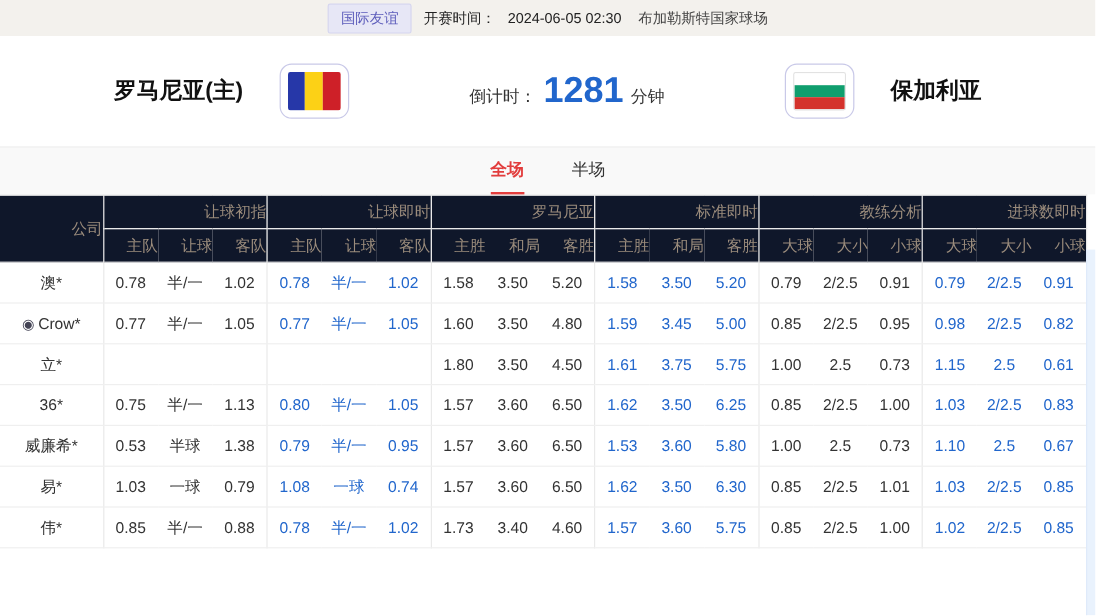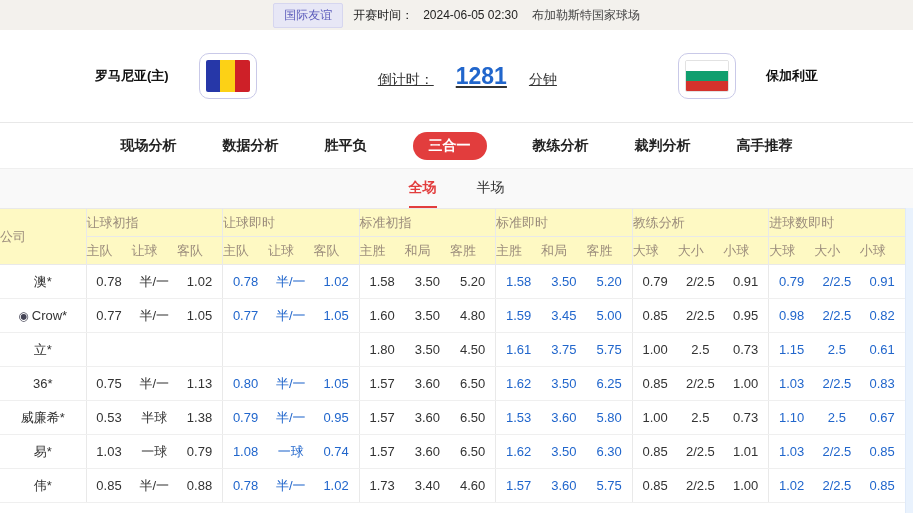--- a/index.html
+++ b/index.html
@@ -12,47 +12,47 @@
 
   
   .top-bar { height:30px; background:#f3f1ed; display:flex; align-items:center; justify-content:center; gap:10px; font-size:12px; }
   .badge { background:var(--badge-bg,#e7e7f6); color:var(--badge-text,#5d5dbb); padding:3px 10px; border-radius:2px; border:1px solid #d6d6ef; }
   .kickoff-label,.kickoff-time { font-weight:normal; color:#222; }
   .venue { color:#444; margin-left:4px; }
 
   
   .match-header { height:92px; display:flex; align-items:center; justify-content:space-between; padding:0 95px; background:#fff; }
   .team-side { display:flex; align-items:center; gap:30px; }
-  .team-name { font-size:13px; font-weight:bold; color:#111; }
+  .team-name { font-size:19px; font-weight:bold; color:#111; }
   .flag-box { width:58px; height:46px; border:1px solid #c9c9e8; border-radius:10px; background:#fff; display:flex; align-items:center; justify-content:center; }
   .flag { width:44px; height:32px; display:flex; overflow:hidden; border-radius:2px; }
   .flag-ro { flex-direction:row; }
   .flag-ro .s1 { flex:1; background:#2637a8; }
   .flag-ro .s2 { flex:1; background:#fcd116; }
   .flag-ro .s3 { flex:1; background:#ce2028; }
   .flag-bg { flex-direction:column; border:1px solid #e2e2e2; }
   .flag-bg .s1 { flex:1; background:#ffffff; }
   .flag-bg .s2 { flex:1; background:#109e6e; }
   .flag-bg .s3 { flex:1; background:#d4322c; }
-  .countdown { font-size:14px; color:#333; display:flex; align-items:baseline; gap:22px;text-decoration:underline; }
-  .cd-num { color:var(--odds-blue,#2166cc); font-size:23px; font-weight:bold; }
+  .countdown { font-size:14px; color:#333; display:flex; align-items:baseline; gap:6px; }
+  .cd-num { color:var(--odds-blue,#2166cc); font-size:30px; font-weight:bold; }
 
   
   .nav { height:46px; border-top:1px solid #e8e8e8; display:flex; align-items:center; justify-content:center; gap:46px; background:#fff; }
   .nav-item { font-size:14px; font-weight:bold; color:#222; cursor:pointer; white-space:nowrap; }
   .nav-item.active { background:var(--accent-red,#e23d3d); color:#fff; padding:5px 16px; border-radius:15px; }
 
   
   .sub-tabs { height:40px; background:#f9f9f9; border-top:1px solid #efefef; display:flex; align-items:stretch; justify-content:center; gap:40px; }
   .sub-tab { font-size:14px; color:#333; display:flex; align-items:center; cursor:pointer; border-bottom:2px solid transparent; }
   .sub-tab.active { color:var(--accent-red,#e23d3d); font-weight:bold; border-bottom-color:var(--accent-red,#e23d3d); }
 
   
   table { border-collapse:collapse; table-layout:fixed; width:905px; font-size:13px; }
-  th { font-weight:normal; color:var(--header-text,#9b8c7c); background:#fef9c3; height:28px; text-align:left; border-bottom:1px solid #e9e9e9; }
+  th { font-weight:normal; color:var(--header-text,#9b8c7c); background:#0f172a; height:28px; text-align:right; border-bottom:1px solid #e9e9e9; }
   thead tr:first-child th { border-top:1px solid #e9e9e9; }
   td { height:34px; text-align:center; color:#333; border-bottom:1px solid #efefef; background:#fff; }
   .grp-end { border-right:1px solid #e9e9e9; }
   td.live { color:var(--odds-blue,#2166cc); }
   td.company { color:#333; }
   .cicon { display:inline-block; margin-right:3px; color:#445; font-size:12px; }
 
   
   .right-strip { position:absolute; top:208px; right:0; width:8px; height:305px; background:#e9f2fd; border-left:1px solid #dfeafa; }
 </style>
@@ -89,29 +89,20 @@
         <span class="flag flag-bg">
             <i class="s1"></i>
             <i class="s2"></i>
             <i class="s3"></i>
           </span>
       </span>
       <span class="team-name">保加利亚</span>
     </div>
   </section>
 
-  <nav class="nav" id="nav-tabs">
-      <span class="nav-item">现场分析</span>
-      <span class="nav-item">数据分析</span>
-      <span class="nav-item">胜平负</span>
-      <span class="nav-item active">三合一</span>
-      <span class="nav-item">教练分析</span>
-      <span class="nav-item">裁判分析</span>
-      <span class="nav-item">高手推荐</span>
-    </nav>
 
   <div class="sub-tabs" id="sub-tabs">
       <span class="sub-tab active">全场</span>
       <span class="sub-tab">半场</span>
     </div>
 
   <table id="odds-table">
       <colgroup>
         <col style="width:86px">
         <col style="width:45.5px">
@@ -131,21 +122,21 @@
         <col style="width:45.5px">
         <col style="width:45.5px">
         <col style="width:45.5px">
         <col style="width:45.5px">
       </colgroup>
       <thead>
         <tr>
           <th rowspan="2" class="grp-end">公司</th>
           <th colspan="3" class="grp-end">让球初指</th>
           <th colspan="3" class="grp-end">让球即时</th>
-          <th colspan="3" class="grp-end">标准初指</th>
+          <th colspan="3" class="grp-end">罗马尼亚</th>
           <th colspan="3" class="grp-end">标准即时</th>
           <th colspan="3" class="grp-end">教练分析</th>
           <th colspan="3" class="grp-end">进球数即时</th>
         </tr>
         <tr>
           <th class="">主队</th>
           <th class="">让球</th>
           <th class="grp-end">客队</th>
           <th class="">主队</th>
           <th class="">让球</th>

